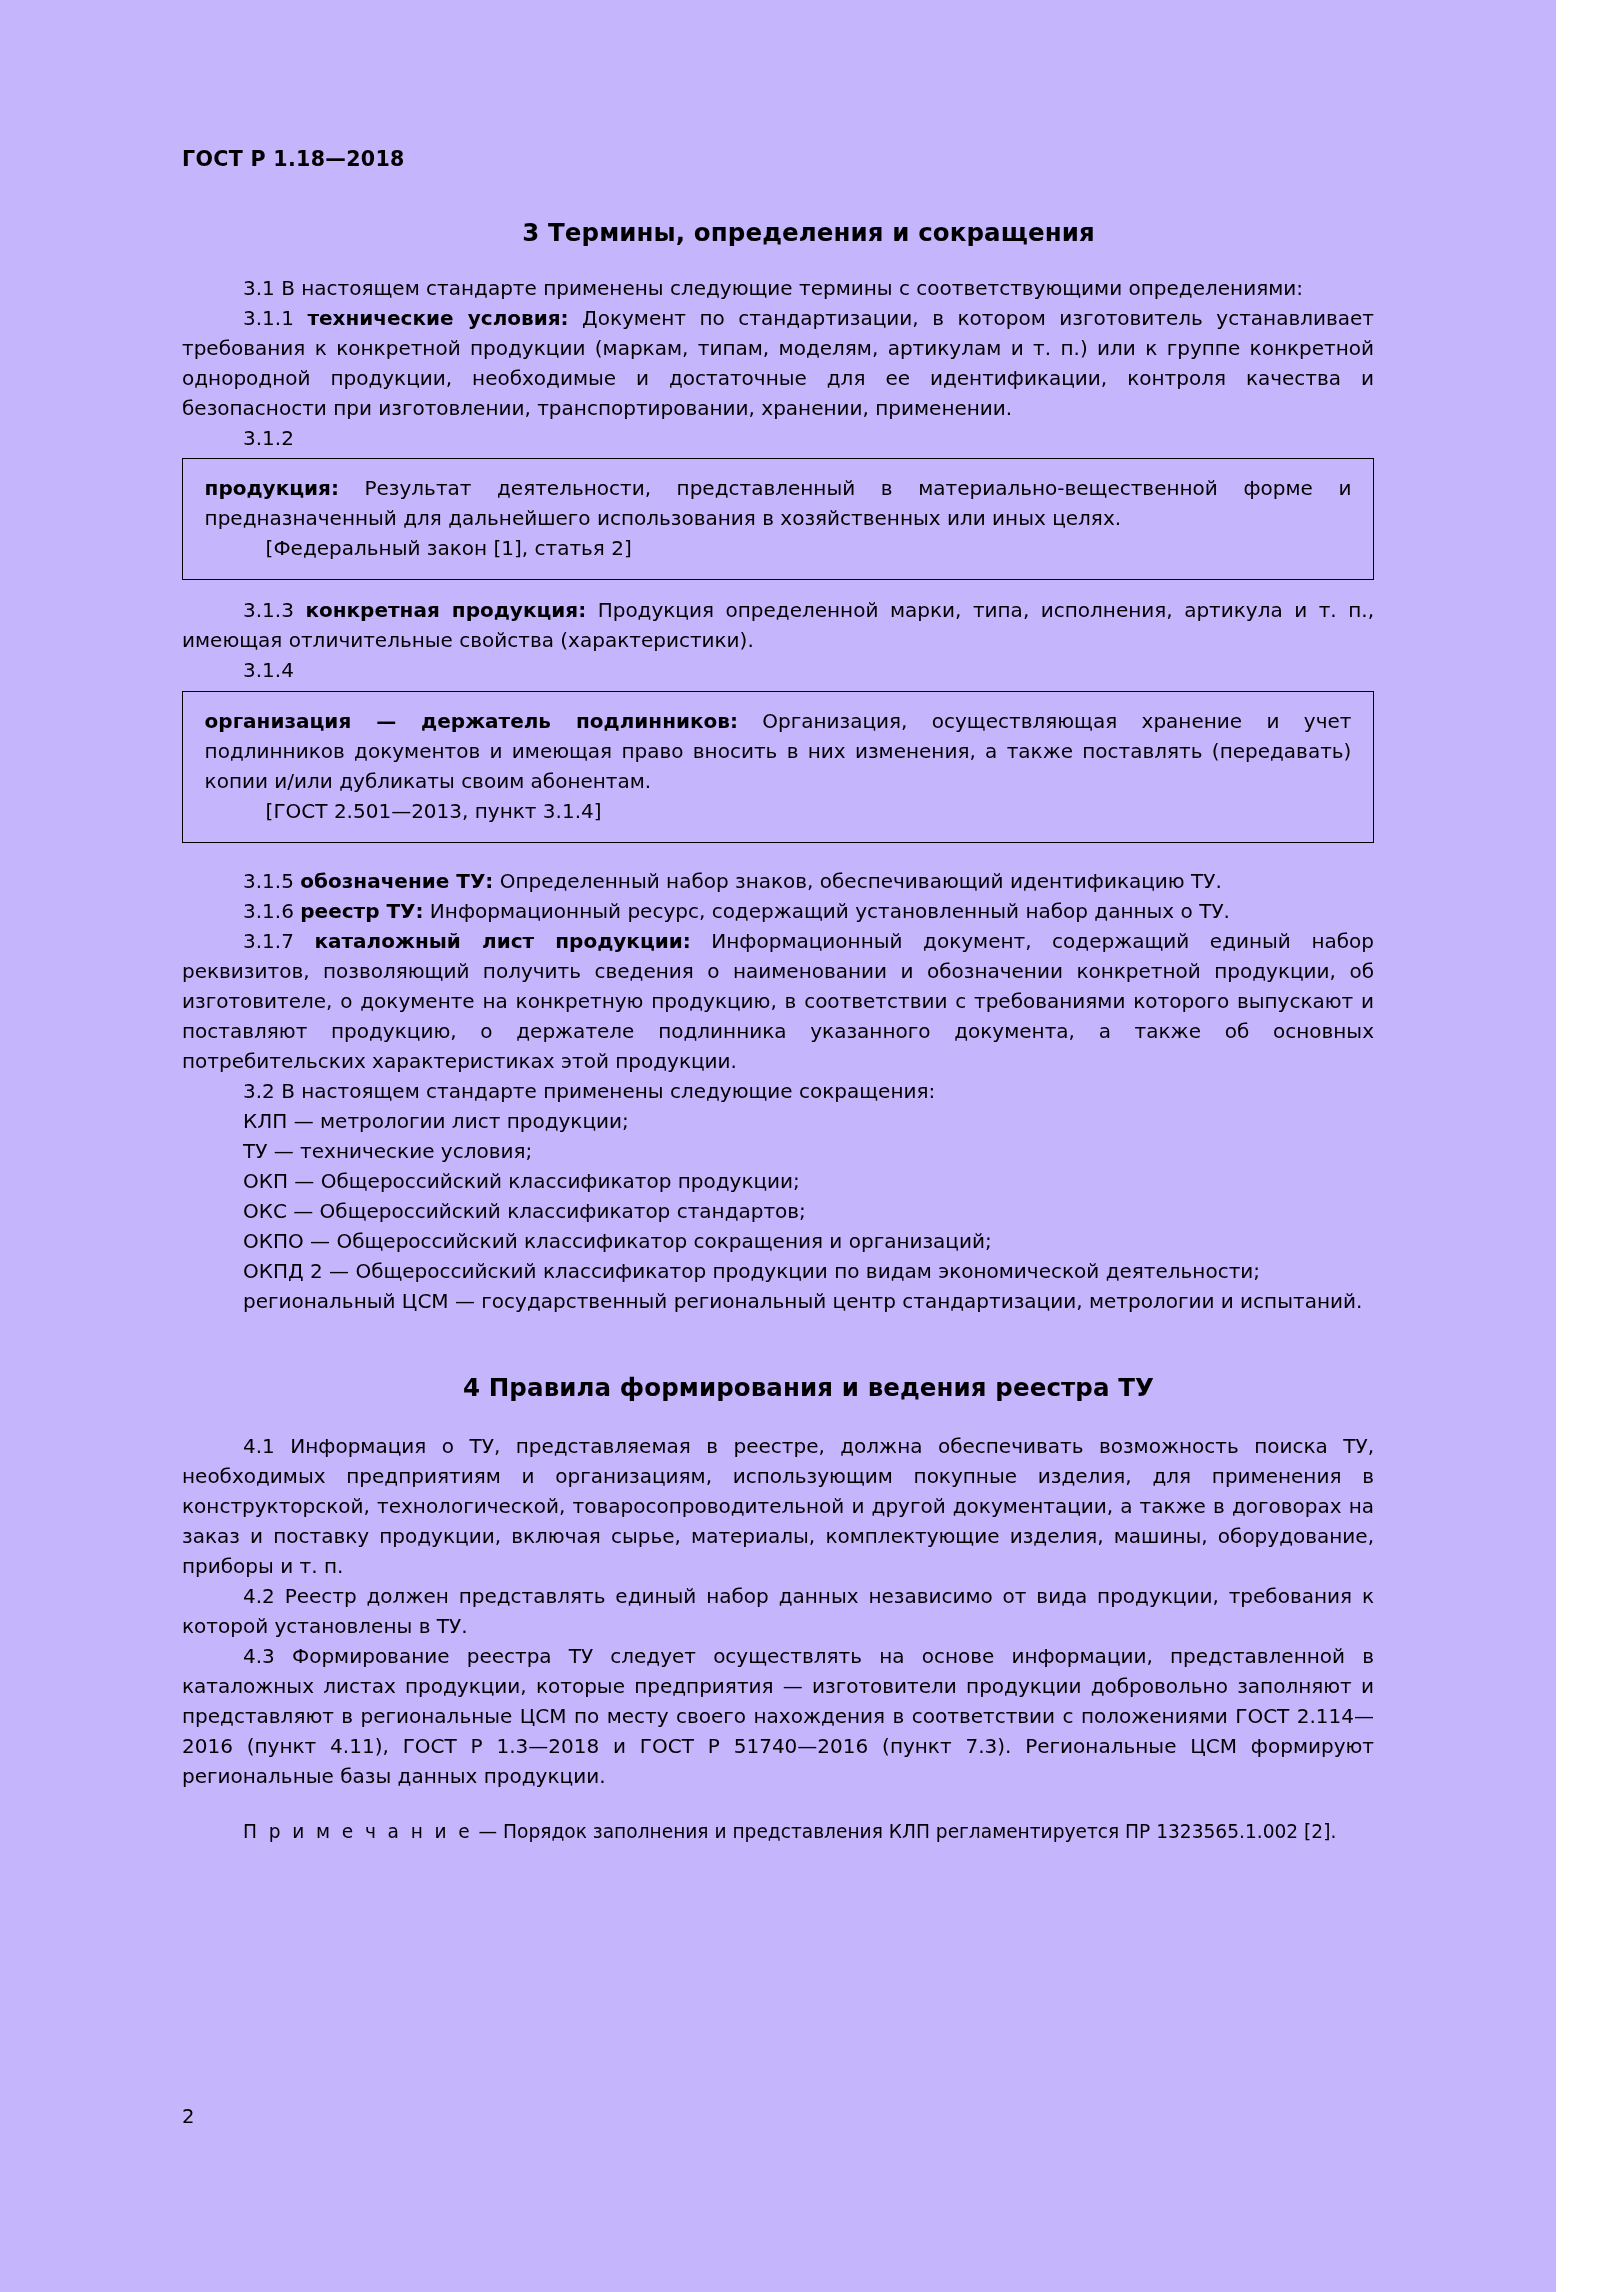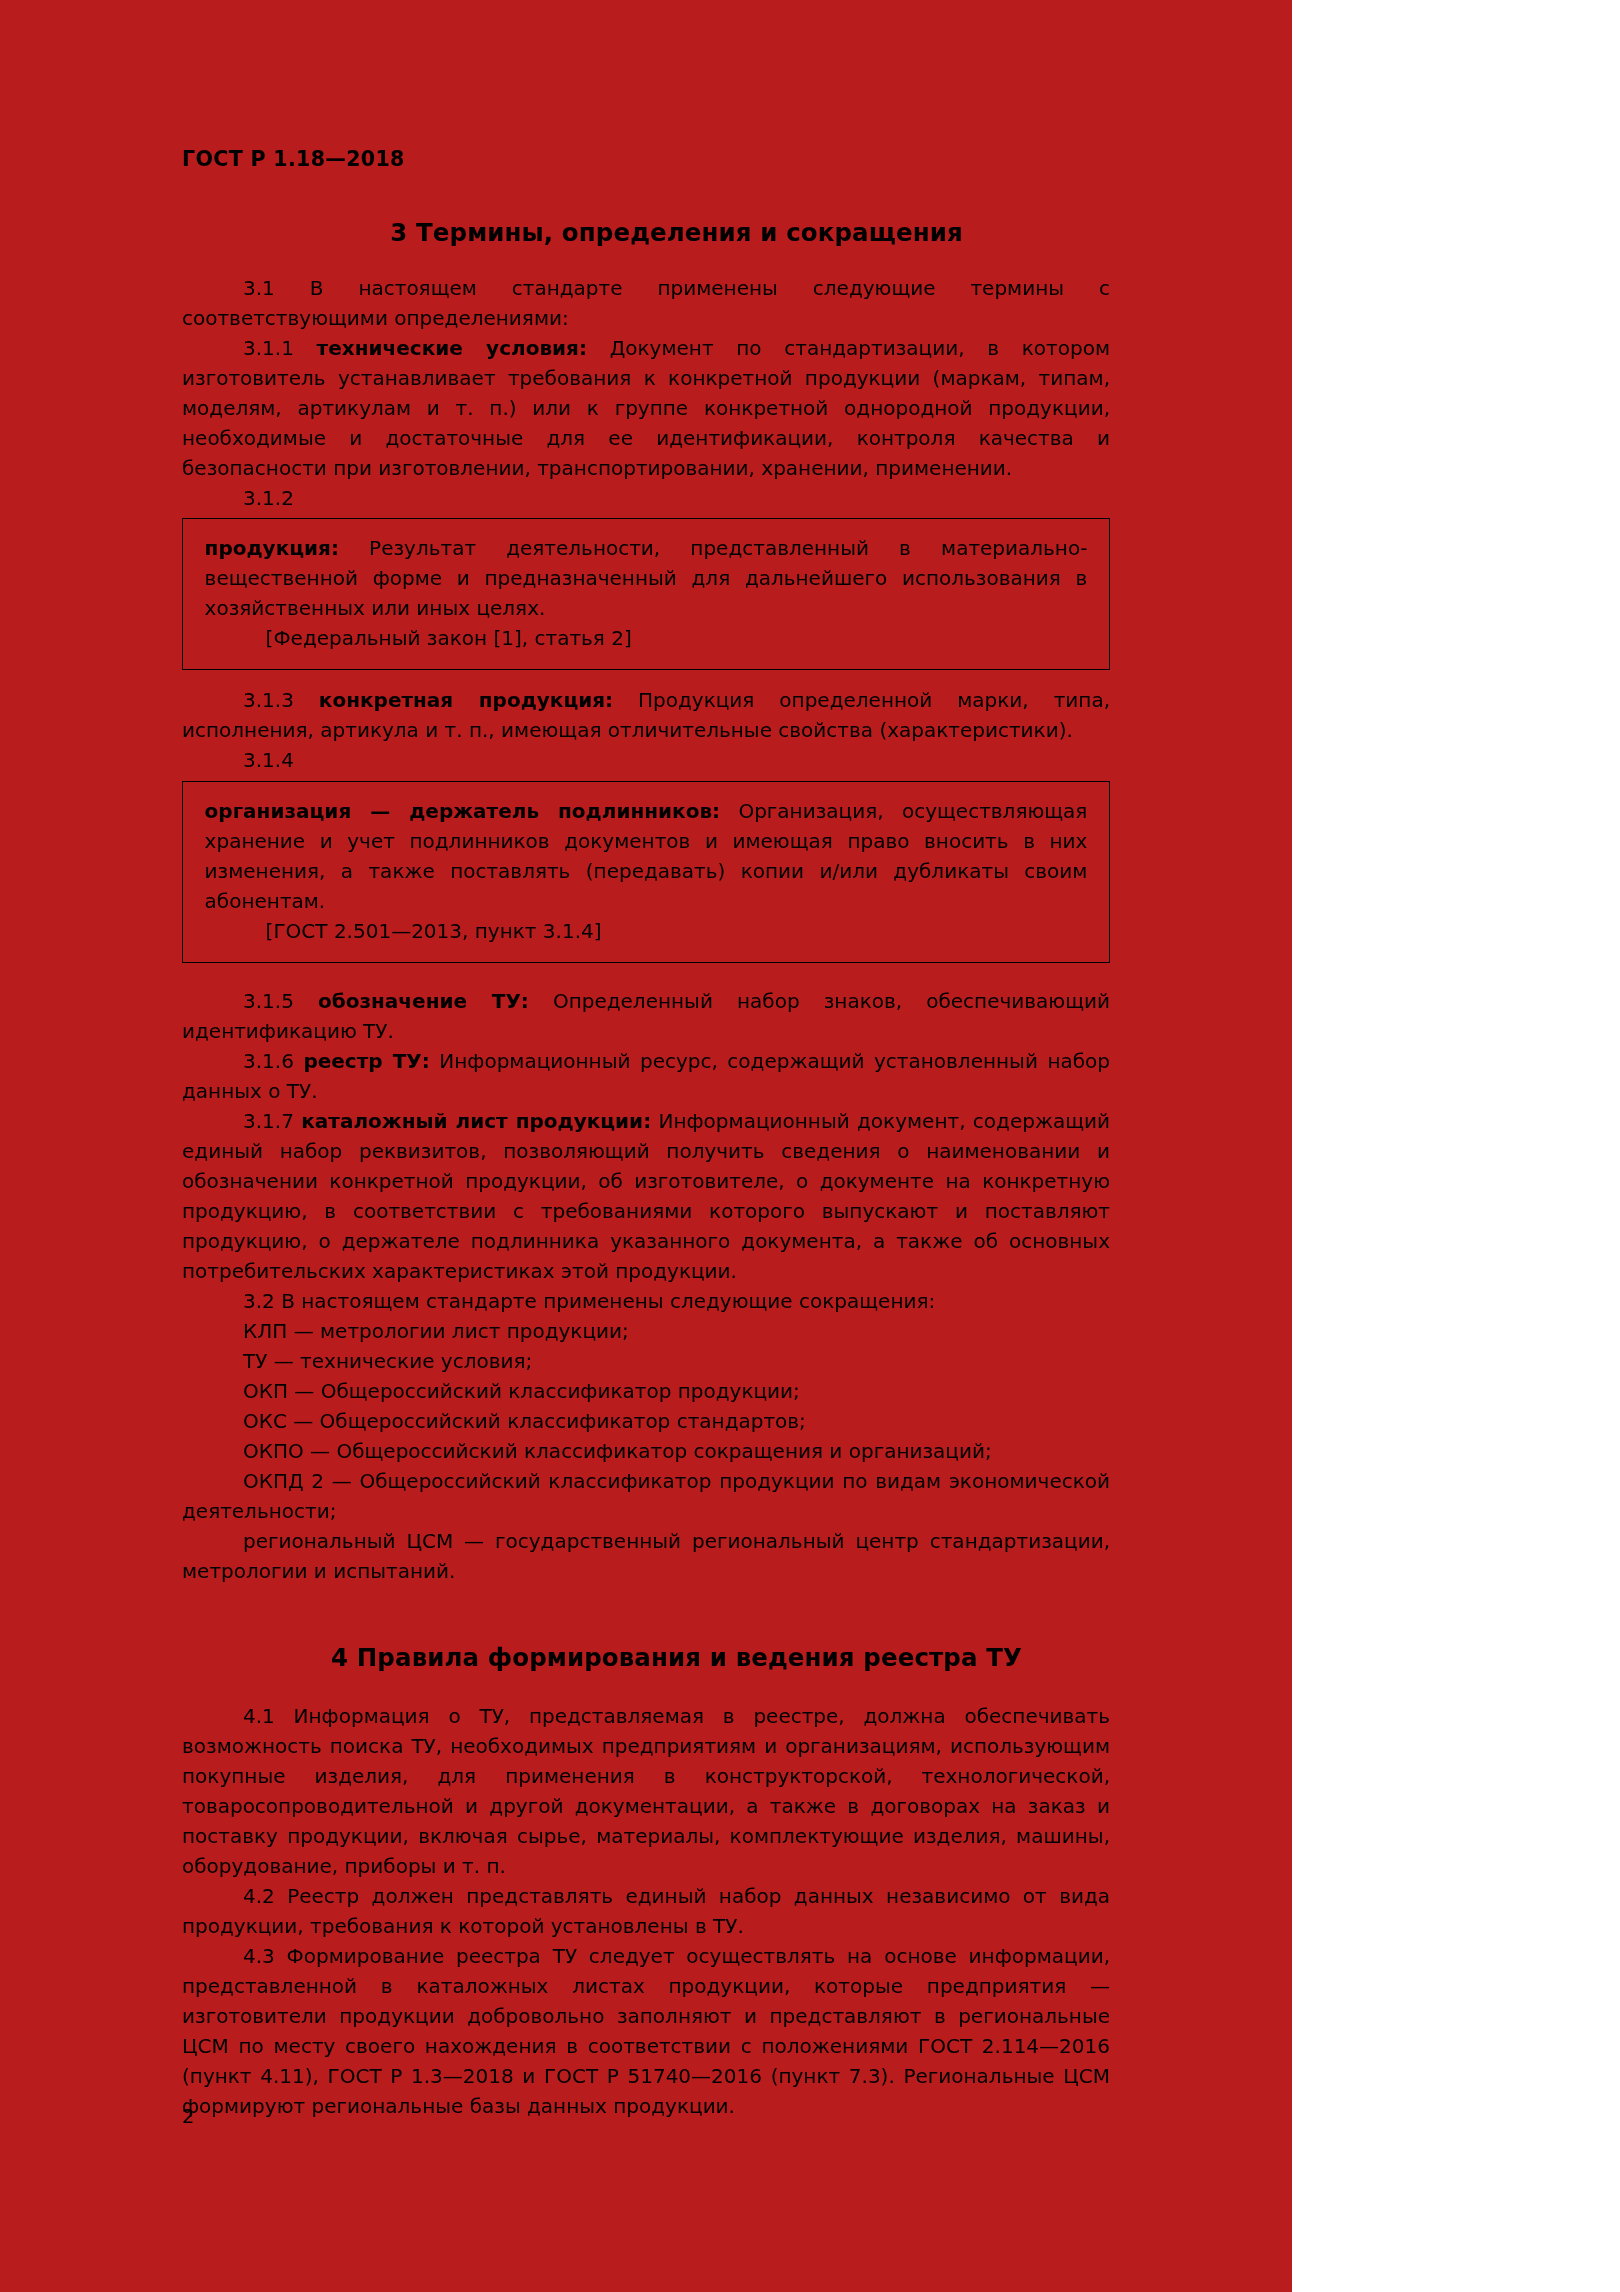--- a/index.html
+++ b/index.html
@@ -6,25 +6,25 @@
     margin: 0;
     padding: 0;
     background: #ffffff;
   }
   body {
     font-family: "DejaVu Sans", sans-serif;
     color: #000000;
   }
   .page {
     position: relative;
-    width: 1292px;
+    width: 1556px;
     height: 2293px;
     box-sizing: border-box;
     padding: 147px 182px 1px 182px;
-    background: #b91c1c;
+    background: #c4b5fd;
   }
   .header {
     font-size: 20.6px;
     font-weight: bold;
     letter-spacing: 0.3px;
     margin: 0 0 47px 0;
   }
   h2.section-title {
     font-size: 24.5px;
     font-weight: bold;
@@ -147,17 +147,20 @@
   <p class="abbr-line">ОКПО — Общероссийский классификатор сокращения и организаций;</p>
   <p class="abbr-line">ОКПД 2 — Общероссийский классификатор продукции по видам экономической деятельности;</p>
   <p class="indent">региональный ЦСМ — государственный региональный центр стандартизации, метрологии и испытаний.</p>
 
   <h2 class="section-title second">4  Правила формирования и ведения реестра ТУ</h2>
 
   <p class="indent">4.1 Информация о ТУ, представляемая в реестре, должна обеспечивать возможность поиска ТУ, необходимых предприятиям и организациям, использующим покупные изделия, для применения в конструкторской, технологической, товаросопроводительной и другой документации, а также в договорах на заказ и поставку продукции, включая сырье, материалы, комплектующие изделия, машины, оборудование, приборы и т. п.</p>
   <p class="indent">4.2 Реестр должен представлять единый набор данных независимо от вида продукции, требования к которой установлены в ТУ.</p>
   <p class="indent">4.3 Формирование реестра ТУ следует осуществлять на основе информации, представленной в каталожных листах продукции, которые предприятия — изготовители продукции добровольно заполняют и представляют в региональные ЦСМ по месту своего нахождения в соответствии с положениями ГОСТ 2.114—2016 (пункт 4.11), ГОСТ Р 1.3—2018 и ГОСТ Р 51740—2016 (пункт 7.3). Региональные ЦСМ формируют региональные базы данных продукции.</p>
 
+  <p class="note">
+    <span class="spaced">П р и м е ч а н и е</span><span>  — Порядок заполнения и представления КЛП регламентируется ПР 1323565.1.002 [2].</span>
+  </p>
 
   <div class="page-number">2</div>
 
 </div>
 
 
 </body></html>

